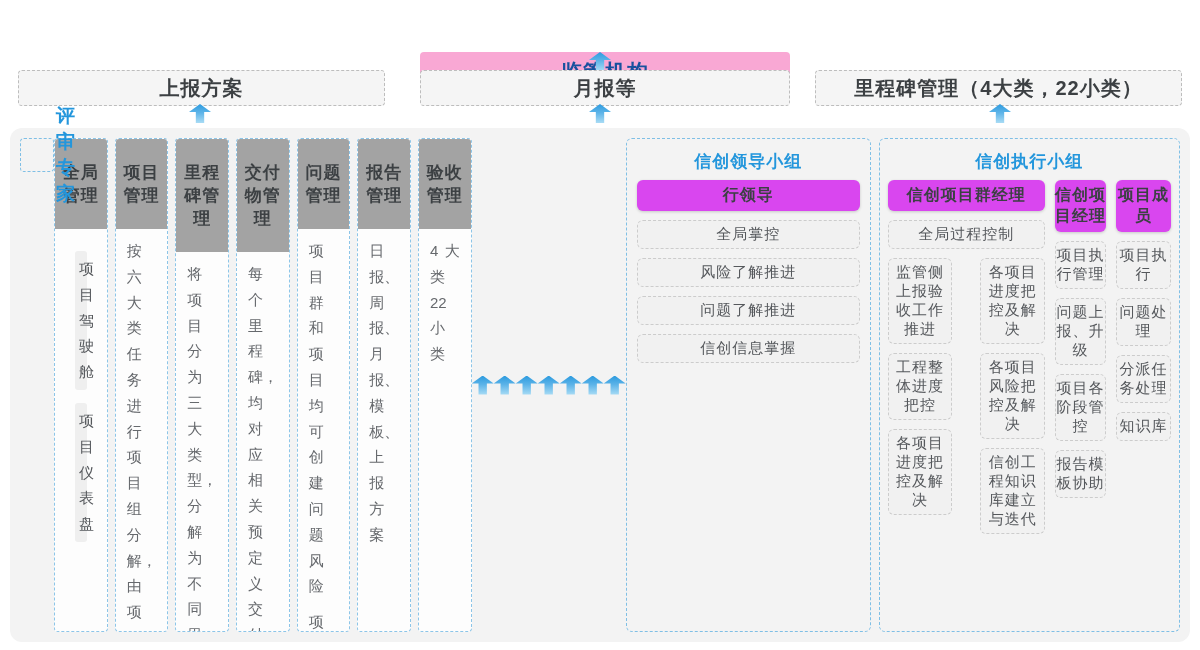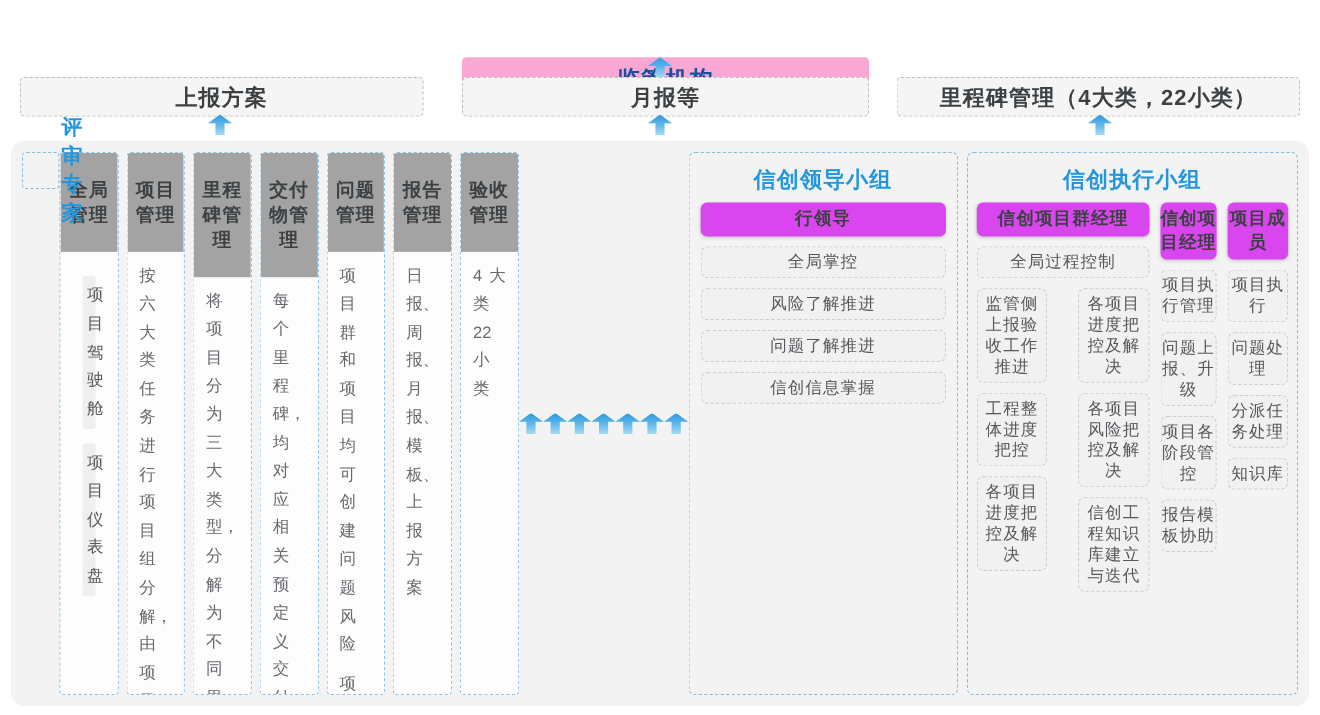--- a/index.html
+++ b/index.html
@@ -83,21 +83,21 @@
 
   
   .groups-row { flex:1; display:flex; gap:8px; }
   .group {
     border:1px dashed #7fbfe5; border-radius:6px;
     padding:6px 8px 8px 8px; display:flex; flex-direction:column;
   }
   .group-leadership { flex:0 0 245px; }
   .group-execution  { flex:1; }
   .group-title {
-    text-align:center; color:#2396dc; font-size:20px; font-weight:bold;
+    text-align:center; color:#2396dc; font-size:17px; font-weight:bold;
     letter-spacing:1px; padding:5px 0 7px 0;
   }
   .role-pill {
     background:#d946ef; border-radius:6px;
     box-shadow:0 1px 3px rgba(0,0,0,0.18);
     text-align:center; font-size:16px; font-weight:bold; color:#3c4043;
     padding:5px 0; letter-spacing:1px;
   }
   .dashed-item {
     border:1px dashed #cccccc; border-radius:6px; background:#f1f1f1;

